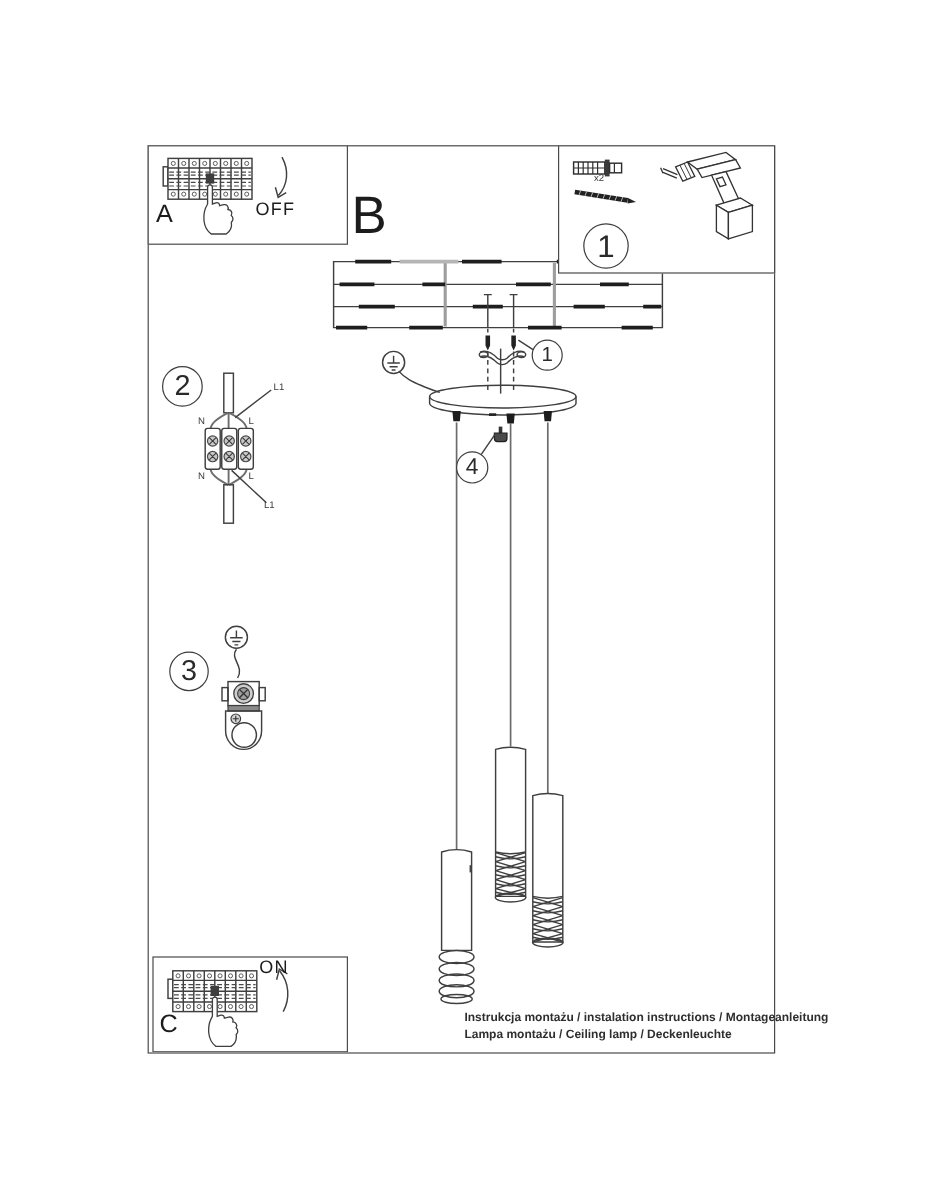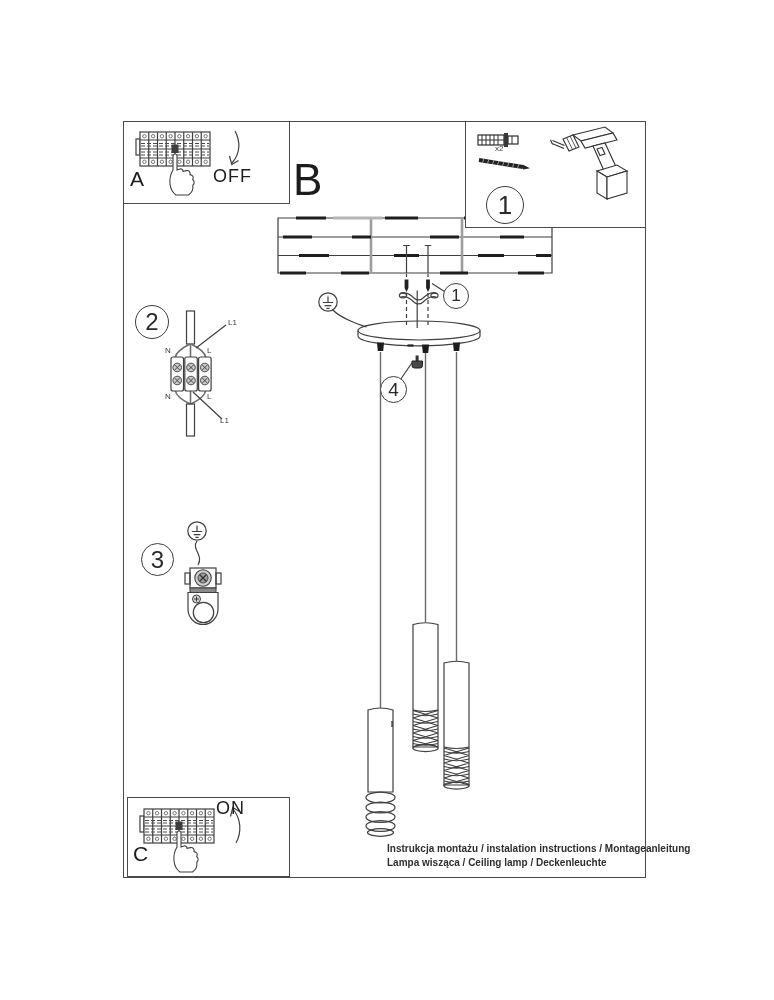--- a/index.html
+++ b/index.html
@@ -7,21 +7,21 @@
         font-family:"Liberation Sans", sans-serif;color:#2a2a2a;}
   svg{position:absolute;left:0;top:0;}
   .lineart{stroke:#3f3f3f;fill:none;stroke-width:1.2;}
   .frame{position:absolute;border:1.5px solid #4a4a4a;background:transparent;box-sizing:border-box;}
   .wbox{position:absolute;border:1.5px solid #4a4a4a;background:#ffffff;box-sizing:border-box;z-index:2;}
   .txt{position:absolute;z-index:5;white-space:nowrap;line-height:1;text-align:center;}
   .co{position:absolute;z-index:5;border:1.6px solid #3d3d3d;border-radius:50%;
       display:flex;align-items:center;justify-content:center;background:#fff;box-sizing:border-box;}
   .big-letter{font-size:44px;color:#1c1c1c;}
   .side-letter{font-size:21px;color:#1c1c1c;}
-  .switch-word{font-size:18px;color:#1c1c1c;letter-spacing:1px;}
+  .switch-word{font-size:15px;color:#1c1c1c;letter-spacing:1px;}
   .small-lab{font-size:8px;color:#3a3a3a;}
   .foot{font-size:10px;color:#2e2e2e;font-weight:bold;}
 </style>
 </head>
 <body>
 
 <div id="page">
 
   <svg width="774" height="1000" viewBox="0 0 774 1000" style="z-index:1">
     <defs>
@@ -277,14 +277,14 @@
   <div class="txt small-lab" style="left:165px;top:347px">N</div>
   <div class="txt small-lab" style="left:207px;top:347px">L</div>
   <div class="txt small-lab" style="left:165px;top:393px">N</div>
   <div class="txt small-lab" style="left:207px;top:393px">L</div>
   <div class="txt small-lab" style="left:220px;top:417px">L1</div>
 
   <div class="txt side-letter" style="left:133px;top:843px">C</div>
   <div class="txt switch-word" style="left:216px;top:799px">ON</div>
 
   <div class="txt foot" style="left:387px;top:844px">Instrukcja montażu / instalation instructions / Montageanleitung</div>
-  <div class="txt foot" style="left:387px;top:858px">Lampa wisząca / Ceiling lamp / Deckenleuchte</div>
+  <div class="txt foot" style="left:387px;top:858px">Lampa montażu / Ceiling lamp / Deckenleuchte</div>
 </div>
 
 </body></html>

